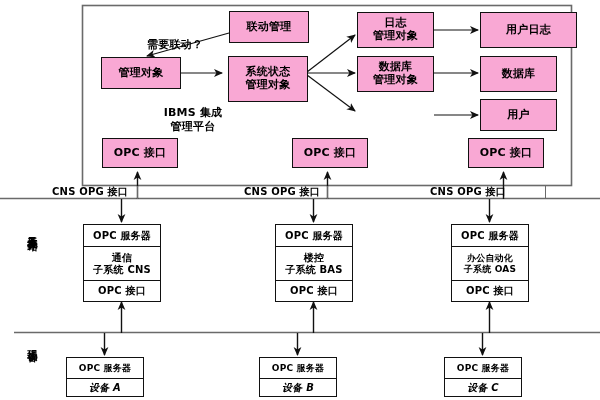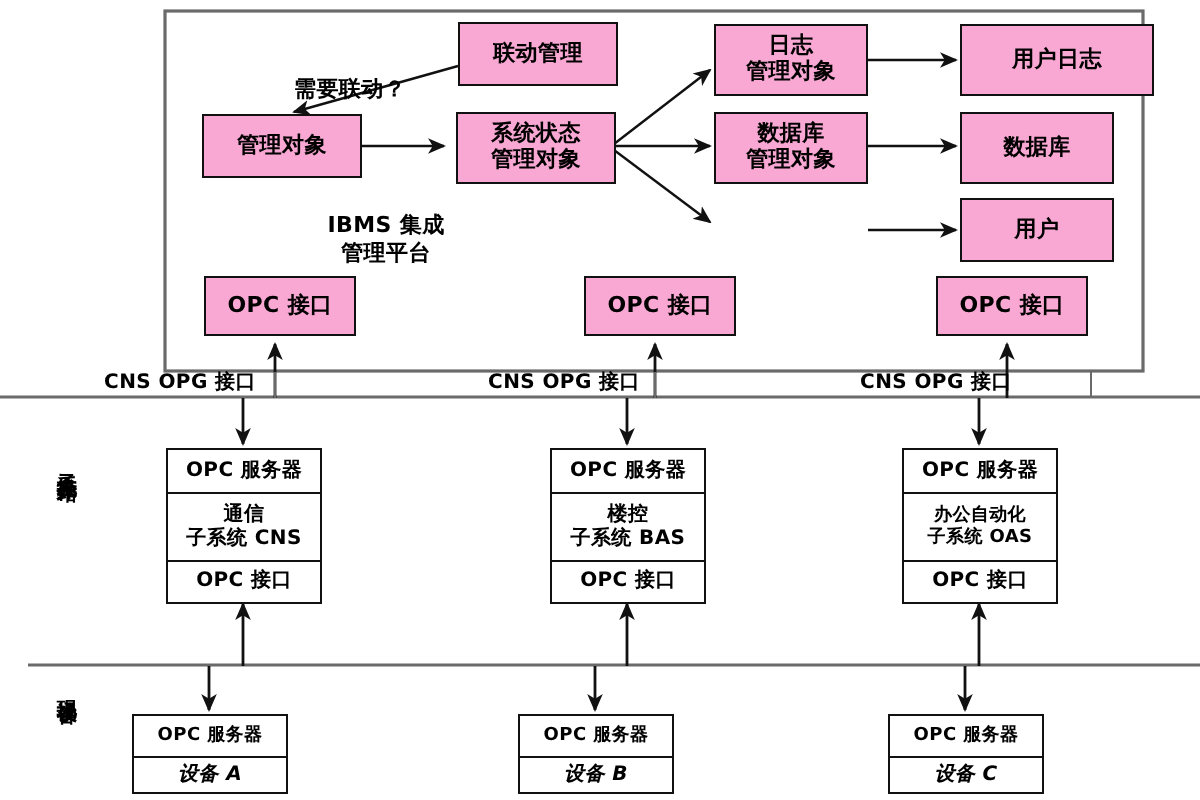--- a/index.html
+++ b/index.html
@@ -138,21 +138,21 @@
   </svg>
 
   <div class="node f11" style="left:229px; top:11px; width:80px; height:32px;">
     <span class="ln">联动管理</span>
   </div>
 
   <div class="node f11" style="left:101px; top:57px; width:80px; height:32px;">
     <span class="ln">管理对象</span>
   </div>
 
-  <div class="node f11" style="left:228px; top:56px; width:80px; height:36px;">
+  <div class="node f11" style="left:228px; top:56px; width:80px; height:46px;">
     <span class="ln">系统状态</span>
     <span class="ln">管理对象</span>
   </div>
 
   <div class="node f11" style="left:357px; top:12px; width:77px; height:36px;">
     <span class="ln">日志</span>
     <span class="ln">管理对象</span>
   </div>
 
   <div class="node f11" style="left:357px; top:56px; width:77px; height:36px;">

